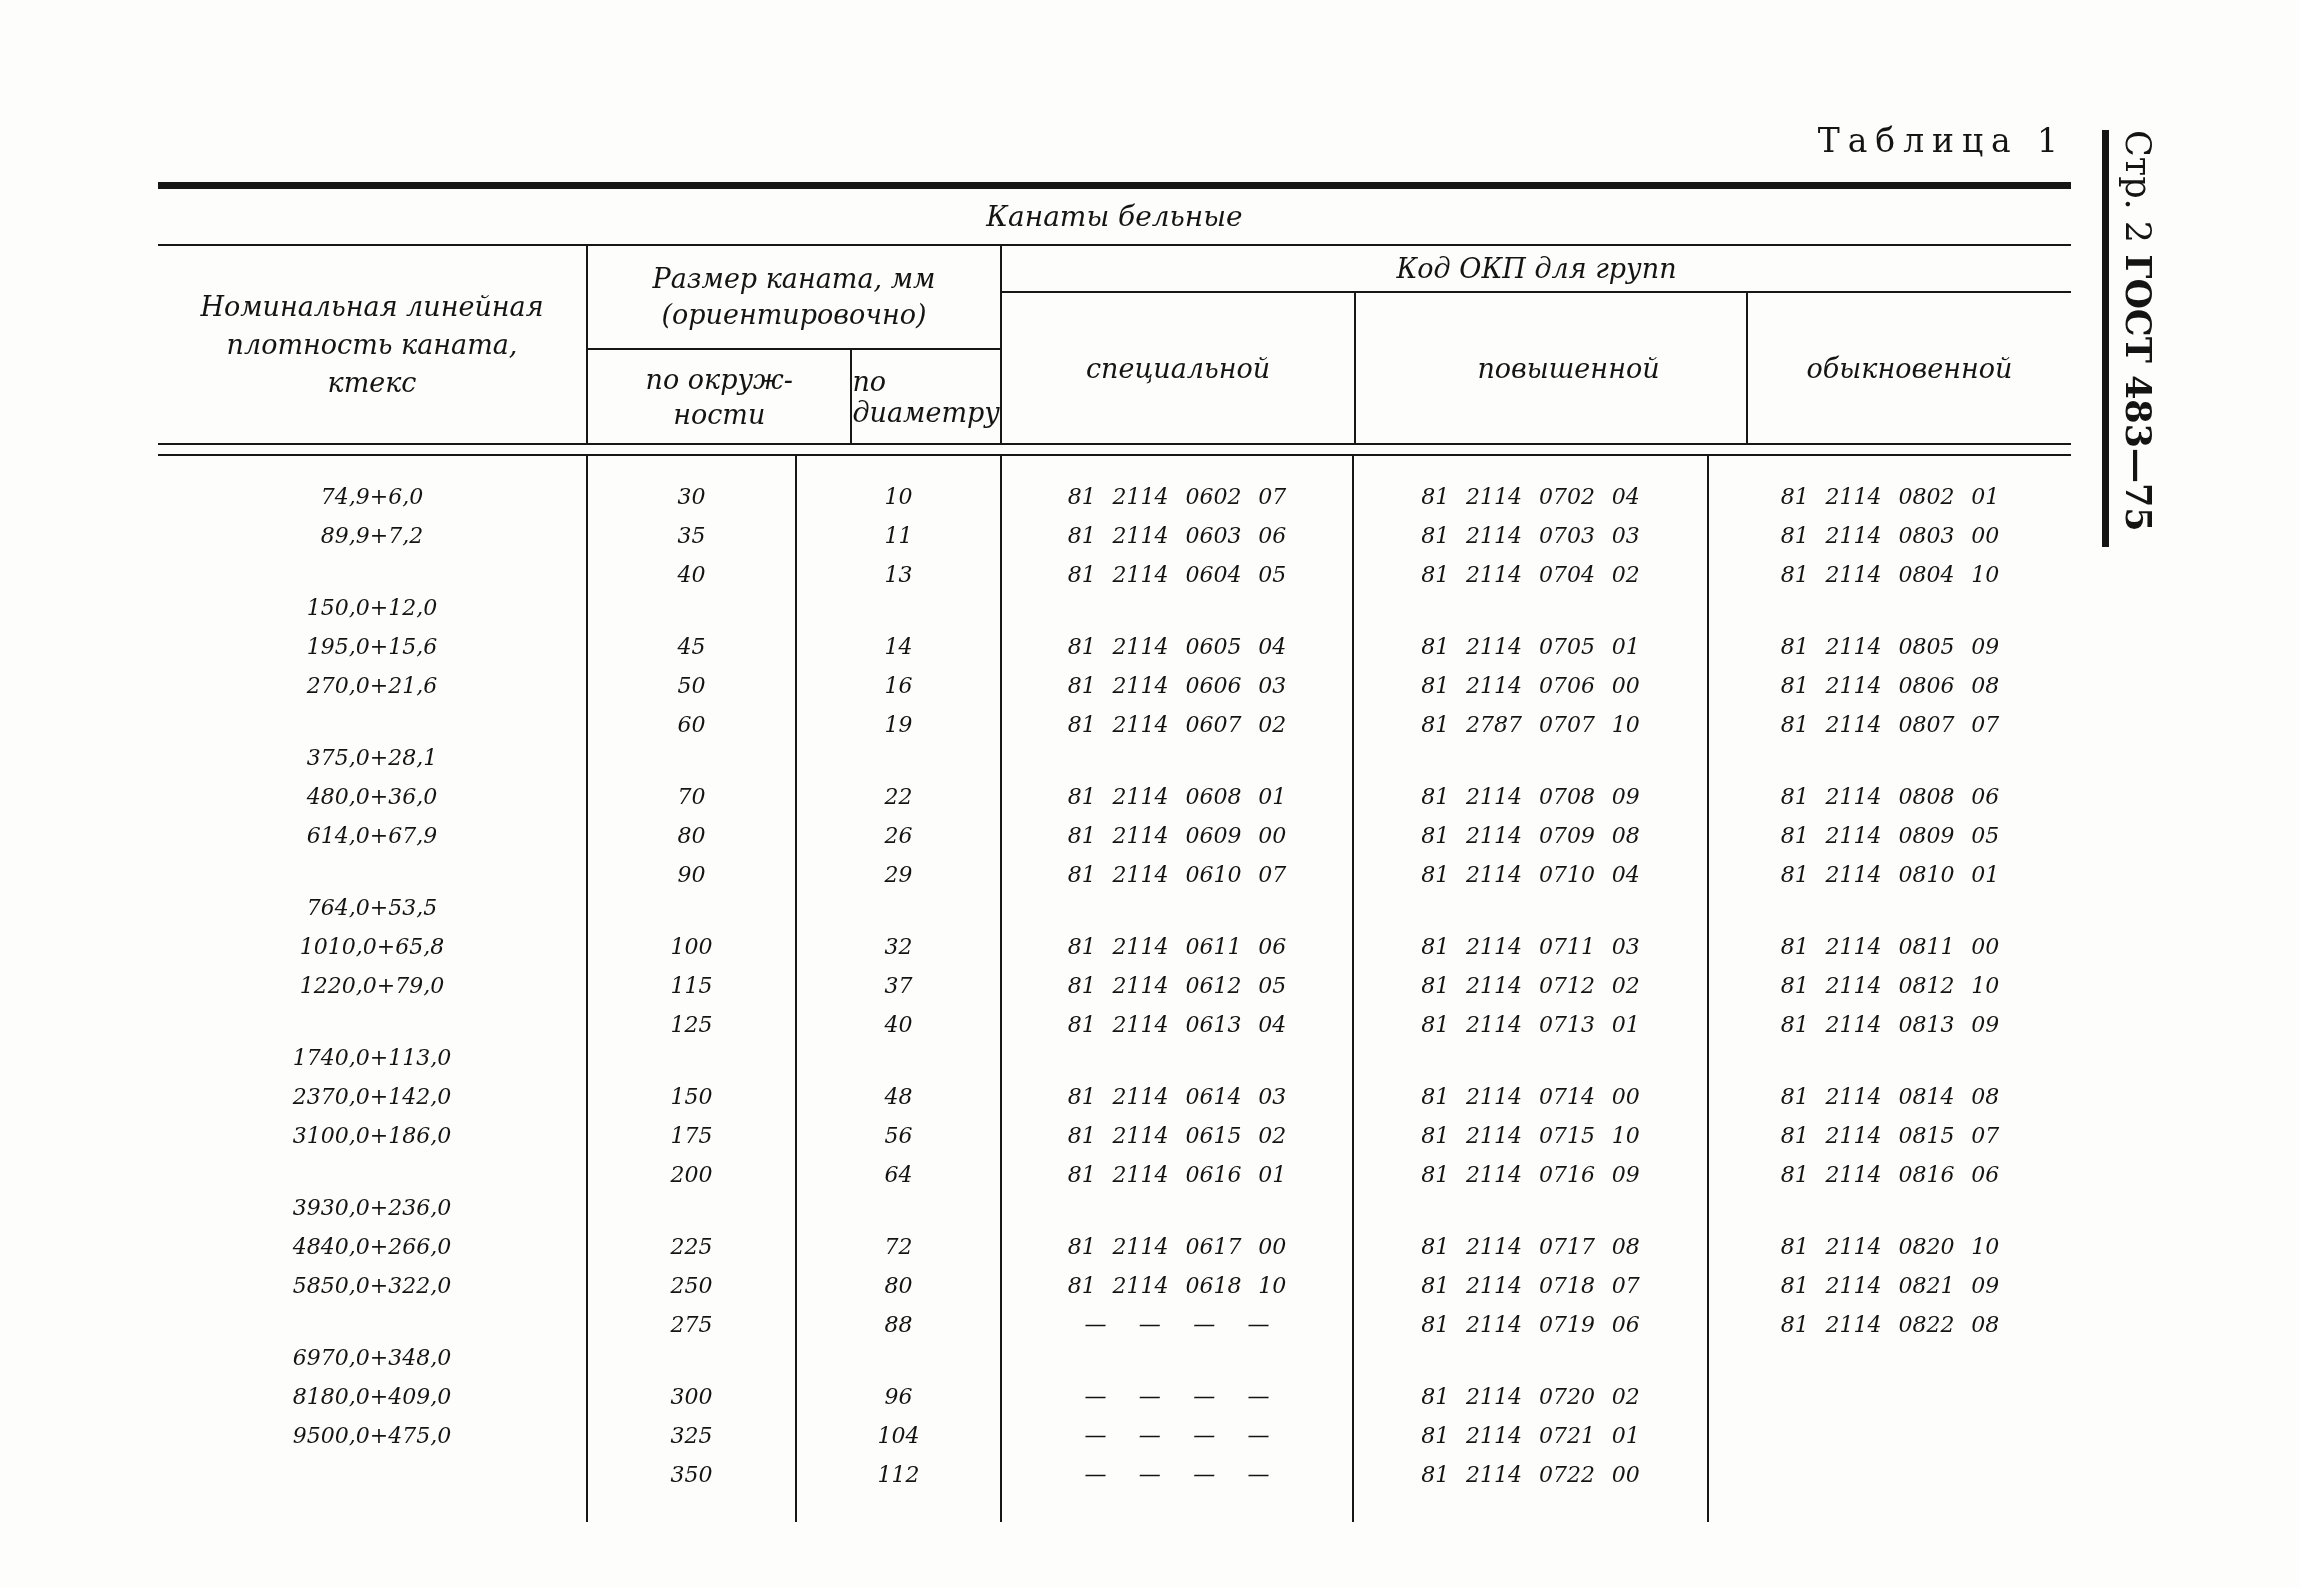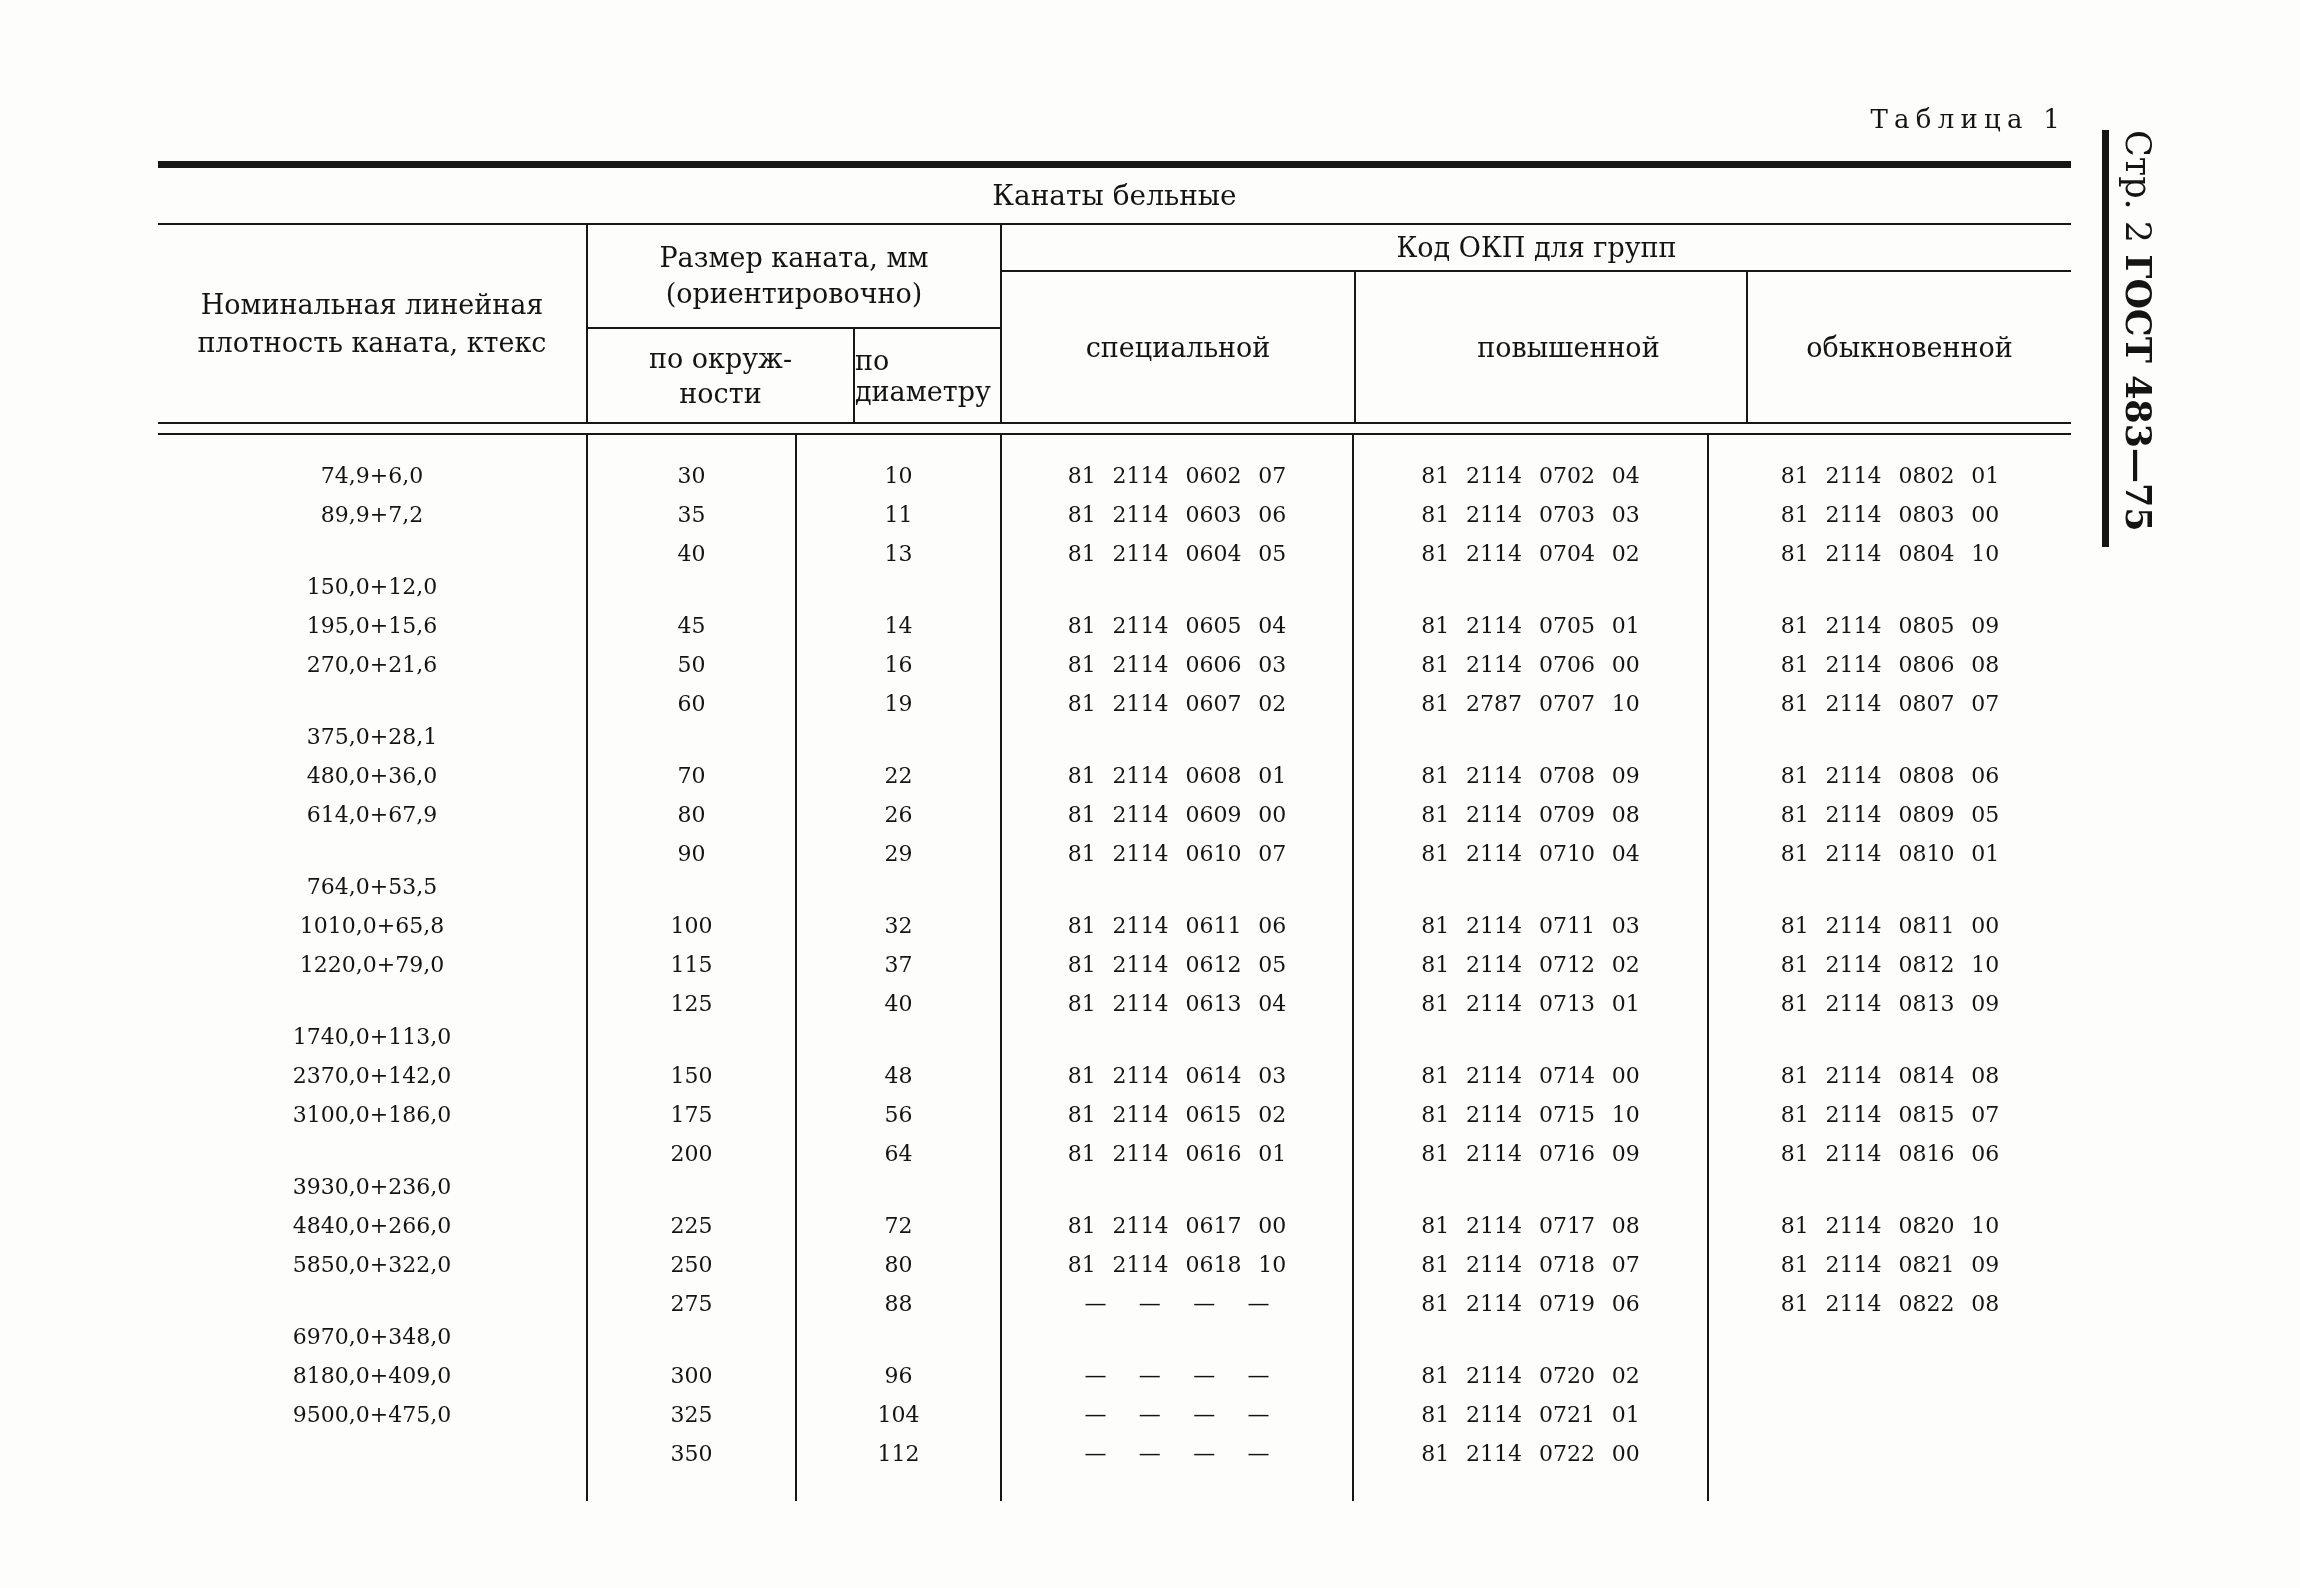--- a/index.html
+++ b/index.html
@@ -7,38 +7,38 @@
     position:relative;
     width:2300px; height:1589px;
     background:#fdfdfb;
     color:#141414;
     font-family:"DejaVu Serif","Liberation Serif",serif;
     overflow:hidden;
   }
 
   
   .caption {
-    position:absolute; top:104px; right:234px;
-    font-size:26px; letter-spacing:0.24em; white-space:nowrap;margin-left:23px;
+    position:absolute; top:121px; right:234px;
+    font-size:33px; letter-spacing:0.24em; white-space:nowrap;margin-left:23px;
   }
 
   
   .side-label {
     position:absolute; top:130px; left:2102px;
     writing-mode:vertical-rl;
     height:417px;
     border-left:7.4px solid #151515;
     padding-left:9.3px;
     font-size:35px;
     white-space:nowrap;
   }
   .side-label .std { font-weight:bold; }
 
   
-  .gost-table { position:absolute; left:158px; top:161px; width:1913px; }
+  .gost-table { position:absolute; left:158px; top:182px; width:1913px;font-style:italic; }
   .rule-top  { height:7.4px;  background:#171717; }
   .rule-thin { height:2.8px;  background:#171717; }
   .rule-double { height:13px; box-sizing:border-box;
                  border-top:2.8px solid #171717; border-bottom:2.8px solid #171717; }
   .span-header { font-size:28px; text-align:center; padding:10.2px 0 11px; }
 
   
   .header { display:flex; height:197px; font-size:27px; }
   .hcell  { box-sizing:border-box; }
   .h-col1 {

